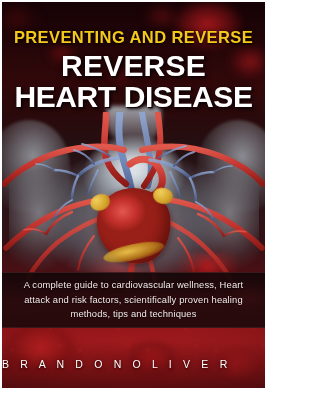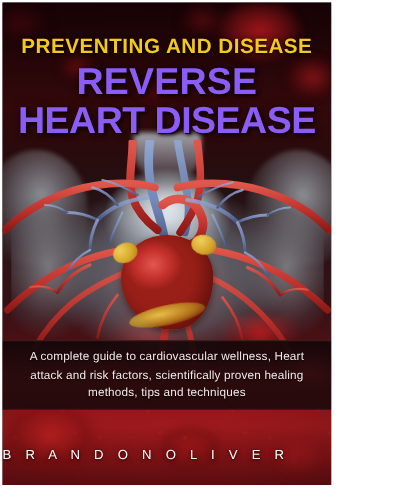--- a/index.html
+++ b/index.html
@@ -251,21 +251,21 @@
     white-space: nowrap;
     line-height: 1.1;
     margin: 0 0 5px 0;
   }
   .maintitle {
     font-family: "Liberation Sans", sans-serif;
     font-weight: bold;
     font-size: 30px;
     line-height: 1.02;
     letter-spacing: 0.2px;
-    color: #8b5cf6;
+    color: #ffffff;
     text-shadow:
       1px 1px 0 rgba(20,2,4,0.9),
       2px 2px 3px rgba(10,1,2,0.8),
       0 0 7px rgba(0,0,0,0.55);
     margin: 0;
     white-space: nowrap;
   }
   .maintitle .line2 { display: block; letter-spacing: -0.4px; }
   #subtitle-band {
     position: absolute;
@@ -396,21 +396,21 @@
         <div class="heart-fat-l"></div>
         <div class="heart-fat-r"></div>
         <div class="heart-fat-band"></div>
       </div>
 
     </div>
 
     <div class="vignette"></div>
 
     <div class="title-block">
-      <div class="kicker">PREVENTING AND DISEASE</div>
+      <div class="kicker">PREVENTING AND REVERSE</div>
       <div class="maintitle">
         <span class="line1">REVERSE</span>
         <span class="line2">HEART DISEASE</span>
       </div>
     </div>
 
     <div id="subtitle-band">
       <div class="subtitle-text">A complete guide to cardiovascular wellness, Heart attack and risk factors, scientifically proven healing methods, tips and techniques</div>
     </div>
 

